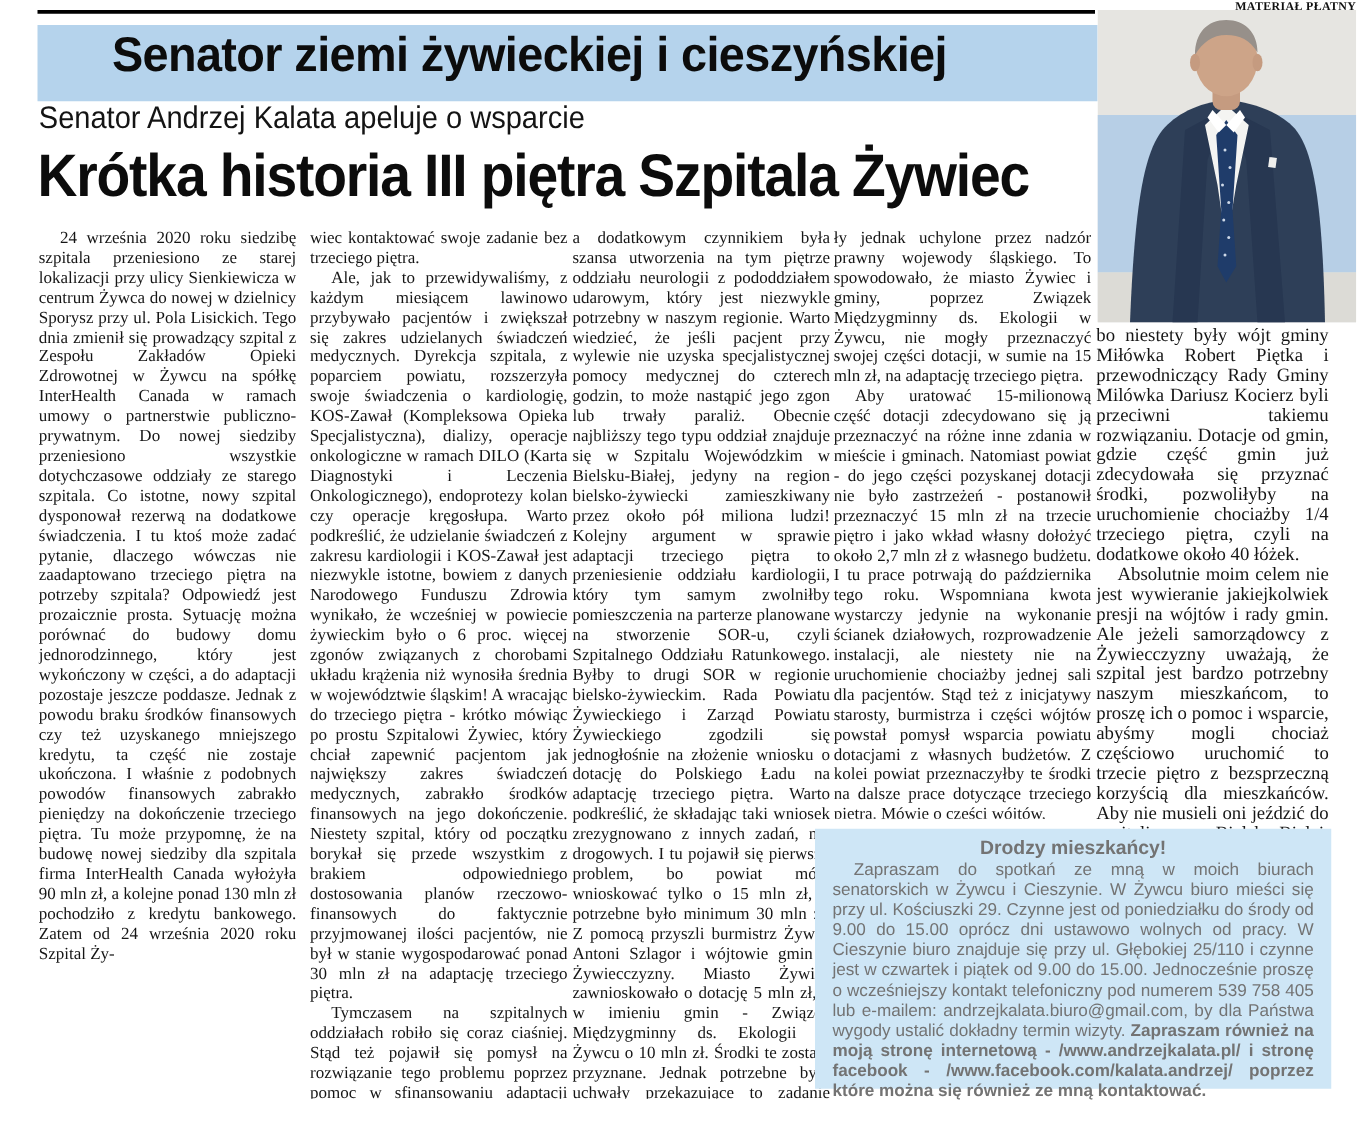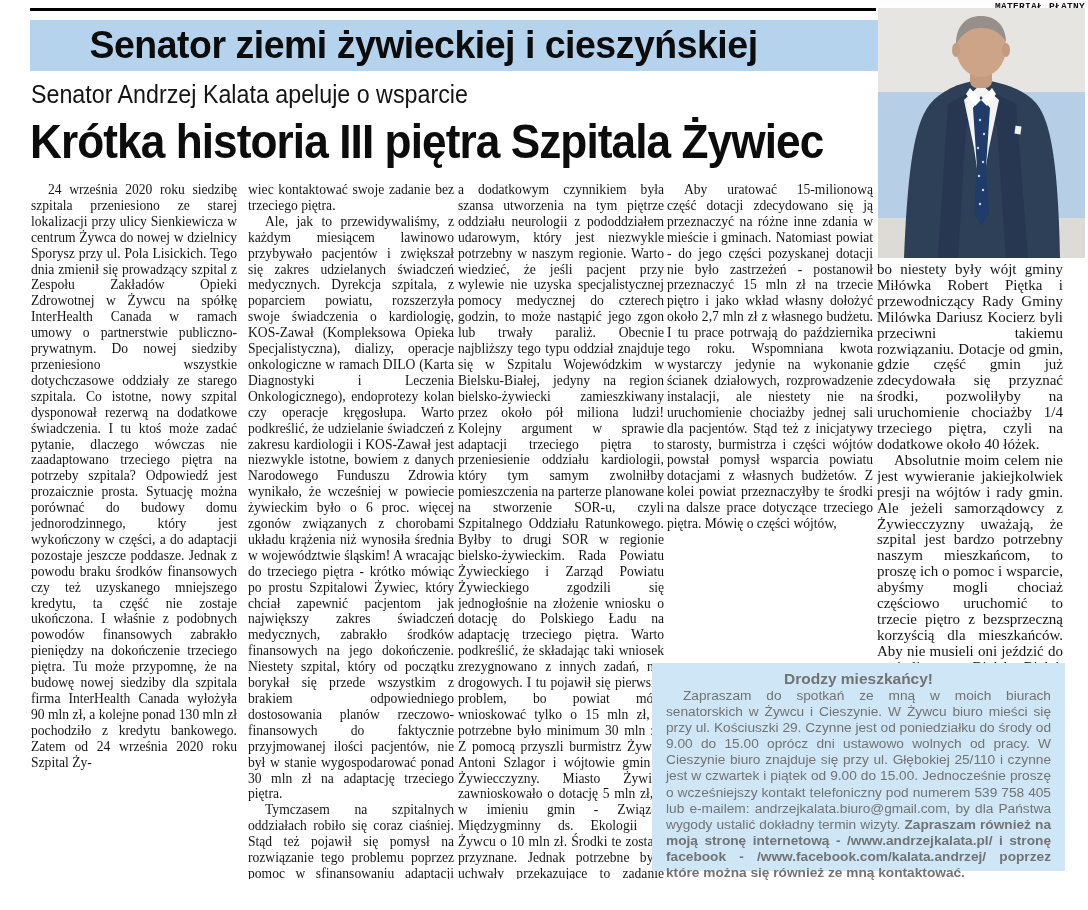--- a/index.html
+++ b/index.html
@@ -1,23 +1,23 @@
 <!DOCTYPE html>
 <html><head>
 <meta charset="utf-8">
 <style>
   * { margin:0; padding:0; box-sizing:border-box; }
   html,body { width:1088px; height:910px; }
   body { background:#ffffff; position:relative; font-family:"Liberation Serif", serif; overflow:hidden; }
 
   .top-rule { position:absolute; left:30px; top:8px; width:846px; height:3px; background:#000; }
-  .paid-label { position:absolute; right:3px; top:1px; font-family:Liberation Mono, monospace;
+  .paid-label { position:absolute; right:3px; top:1px; font-family:Liberation Serif, serif;
                 font-size:9.5px; font-weight:700; color:#101010; letter-spacing:.3px; }
 
-  .banner { position:absolute; left:30px; top:20px; width:848px; height:51px; background:#b5d3ec; }
+  .banner { position:absolute; left:30px; top:20px; width:848px; height:61px; background:#b5d3ec; }
   .banner-title { font-family:"Liberation Sans", sans-serif; font-weight:700; font-size:39px;
                   line-height:50px; padding-left:62px; color:#0c0c0c; letter-spacing:-.5px;
                   transform:scaleX(.96); transform-origin:left center; white-space:nowrap; }
 
   .kicker { position:absolute; left:31px; top:80px; font-family:"Liberation Sans", sans-serif;
             font-size:25px; font-weight:400; color:#141414; transform:scaleX(.93);
             transform-origin:left center; white-space:nowrap; }
 
   .headline { position:absolute; left:30px; top:114px; font-family:"Liberation Sans", sans-serif;
               font-size:48px; font-weight:700; color:#0c0c0c; letter-spacing:-1px;
@@ -101,20 +101,21 @@
   </div>
 <div class="col col-2">
     <p class="para">wiec kontaktować swoje zadanie bez trzeciego piętra.</p>
     <p class="para indent">Ale, jak to przewidywaliśmy, z każdym miesiącem lawinowo przybywało pacjentów i zwiększał się zakres udzielanych świadczeń medycznych. Dyrekcja szpitala, z poparciem powiatu, rozszerzyła swoje świadczenia o kardiologię, KOS-Zawał (Kompleksowa Opieka Specjalistyczna), dializy, operacje onkologiczne w ramach DILO (Karta Diagnostyki i Leczenia Onkologicznego), endoprotezy kolan czy operacje kręgosłupa. Warto podkreślić, że udzielanie świadczeń z zakresu kardiologii i KOS-Zawał jest niezwykle istotne, bowiem z danych Narodowego Funduszu Zdrowia wynikało, że wcześniej w powiecie żywieckim było o 6 proc. więcej zgonów związanych z chorobami układu krążenia niż wynosiła średnia w województwie śląskim! A wracając do trzeciego piętra - krótko mówiąc po prostu Szpitalowi Żywiec, który chciał zapewnić pacjentom jak największy zakres świadczeń medycznych, zabrakło środków finansowych na jego dokończenie. Niestety szpital, który od początku borykał się przede wszystkim z brakiem odpowiedniego dostosowania planów rzeczowo-finansowych do faktycznie przyjmowanej ilości pacjentów, nie był w stanie wygospodarować ponad 30 mln zł na adaptację trzeciego piętra.</p>
     <p class="para indent">Tymczasem na szpitalnych oddziałach robiło się coraz ciaśniej. Stąd też pojawił się pomysł na rozwiązanie tego problemu poprzez pomoc w sfinansowaniu adaptacji trzeciego piętra,</p>
   </div>
 <div class="col col-3">
     <p class="para">a dodatkowym czynnikiem była szansa utworzenia na tym piętrze oddziału neurologii z pododdziałem udarowym, który jest niezwykle potrzebny w naszym regionie. Warto wiedzieć, że jeśli pacjent przy wylewie nie uzyska specjalistycznej pomocy medycznej do czterech godzin, to może nastąpić jego zgon lub trwały paraliż. Obecnie najbliższy tego typu oddział znajduje się w Szpitalu Wojewódzkim w Bielsku-Białej, jedyny na region bielsko-żywiecki zamieszkiwany przez około pół miliona ludzi! Kolejny argument w sprawie adaptacji trzeciego piętra to przeniesienie oddziału kardiologii, który tym samym zwolniłby pomieszczenia na parterze planowane na stworzenie SOR-u, czyli Szpitalnego Oddziału Ratunkowego. Byłby to drugi SOR w regionie bielsko-żywieckim. Rada Powiatu Żywieckiego i Zarząd Powiatu Żywieckiego zgodzili się jednogłośnie na złożenie wniosku o dotację do Polskiego Ładu na adaptację trzeciego piętra. Warto podkreślić, że składając taki wniosek zrezygnowano z innych zadań, np. drogowych. I tu pojawił się pierwszy problem, bo powiat mógł wnioskować tylko o 15 mln zł, a potrzebne było minimum 30 mln zł. Z pomocą przyszli burmistrz Żywca Antoni Szlagor i wójtowie gmin z Żywiecczyzny. Miasto Żywiec zawnioskowało o dotację 5 mln zł, a w imieniu gmin - Związek Międzygminny ds. Ekologii w Żywcu o 10 mln zł. Środki te zostały przyznane. Jednak potrzebne były uchwały przekazujące to zadanie powiatowe na gminy. Te uchwały zosta-</p>
   </div>
 <div class="col col-4">
+    <p class="para">ły jednak uchylone przez nadzór prawny wojewody śląskiego. To spowodowało, że miasto Żywiec i gminy, poprzez Związek Międzygminny ds. Ekologii w Żywcu, nie mogły przeznaczyć swojej części dotacji, w sumie na 15 mln zł, na adaptację trzeciego piętra.</p>
     <p class="para indent">Aby uratować 15-milionową część dotacji zdecydowano się ją przeznaczyć na różne inne zdania w mieście i gminach. Natomiast powiat - do jego części pozyskanej dotacji nie było zastrzeżeń - postanowił przeznaczyć 15 mln zł na trzecie piętro i jako wkład własny dołożyć około 2,7 mln zł z własnego budżetu. I tu prace potrwają do października tego roku. Wspomniana kwota wystarczy jedynie na wykonanie ścianek działowych, rozprowadzenie instalacji, ale niestety nie na uruchomienie chociażby jednej sali dla pacjentów. Stąd też z inicjatywy starosty, burmistrza i części wójtów powstał pomysł wsparcia powiatu dotacjami z własnych budżetów. Z kolei powiat przeznaczyłby te środki na dalsze prace dotyczące trzeciego piętra. Mówię o części wójtów,</p>
   </div>
 
 <div class="col-5-wrap">
   <div class="col-inner">
       <p class="para">bo niestety były wójt gminy Miłówka Robert Piętka i przewodniczący Rady Gminy Milówka Dariusz Kocierz byli przeciwni takiemu rozwiązaniu. Dotacje od gmin, gdzie część gmin już zdecydowała się przyznać środki, pozwoliłyby na uruchomienie chociażby 1/4 trzeciego piętra, czyli na dodatkowe około 40 łóżek.</p>
       <p class="para indent">Absolutnie moim celem nie jest wywieranie jakiejkolwiek presji na wójtów i rady gmin. Ale jeżeli samorządowcy z Żywiecczyzny uważają, że szpital jest bardzo potrzebny naszym mieszkańcom, to proszę ich o pomoc i wsparcie, abyśmy mogli chociaż częściowo uruchomić to trzecie piętro z bezsprzeczną korzyścią dla mieszkańców. Aby nie musieli oni jeździć do szpitali w Bielsku-Białej, Suchej Beskidzkiej czy nawet innych odległych placówek na Śląsku.</p>
     </div>
 
 </div>

